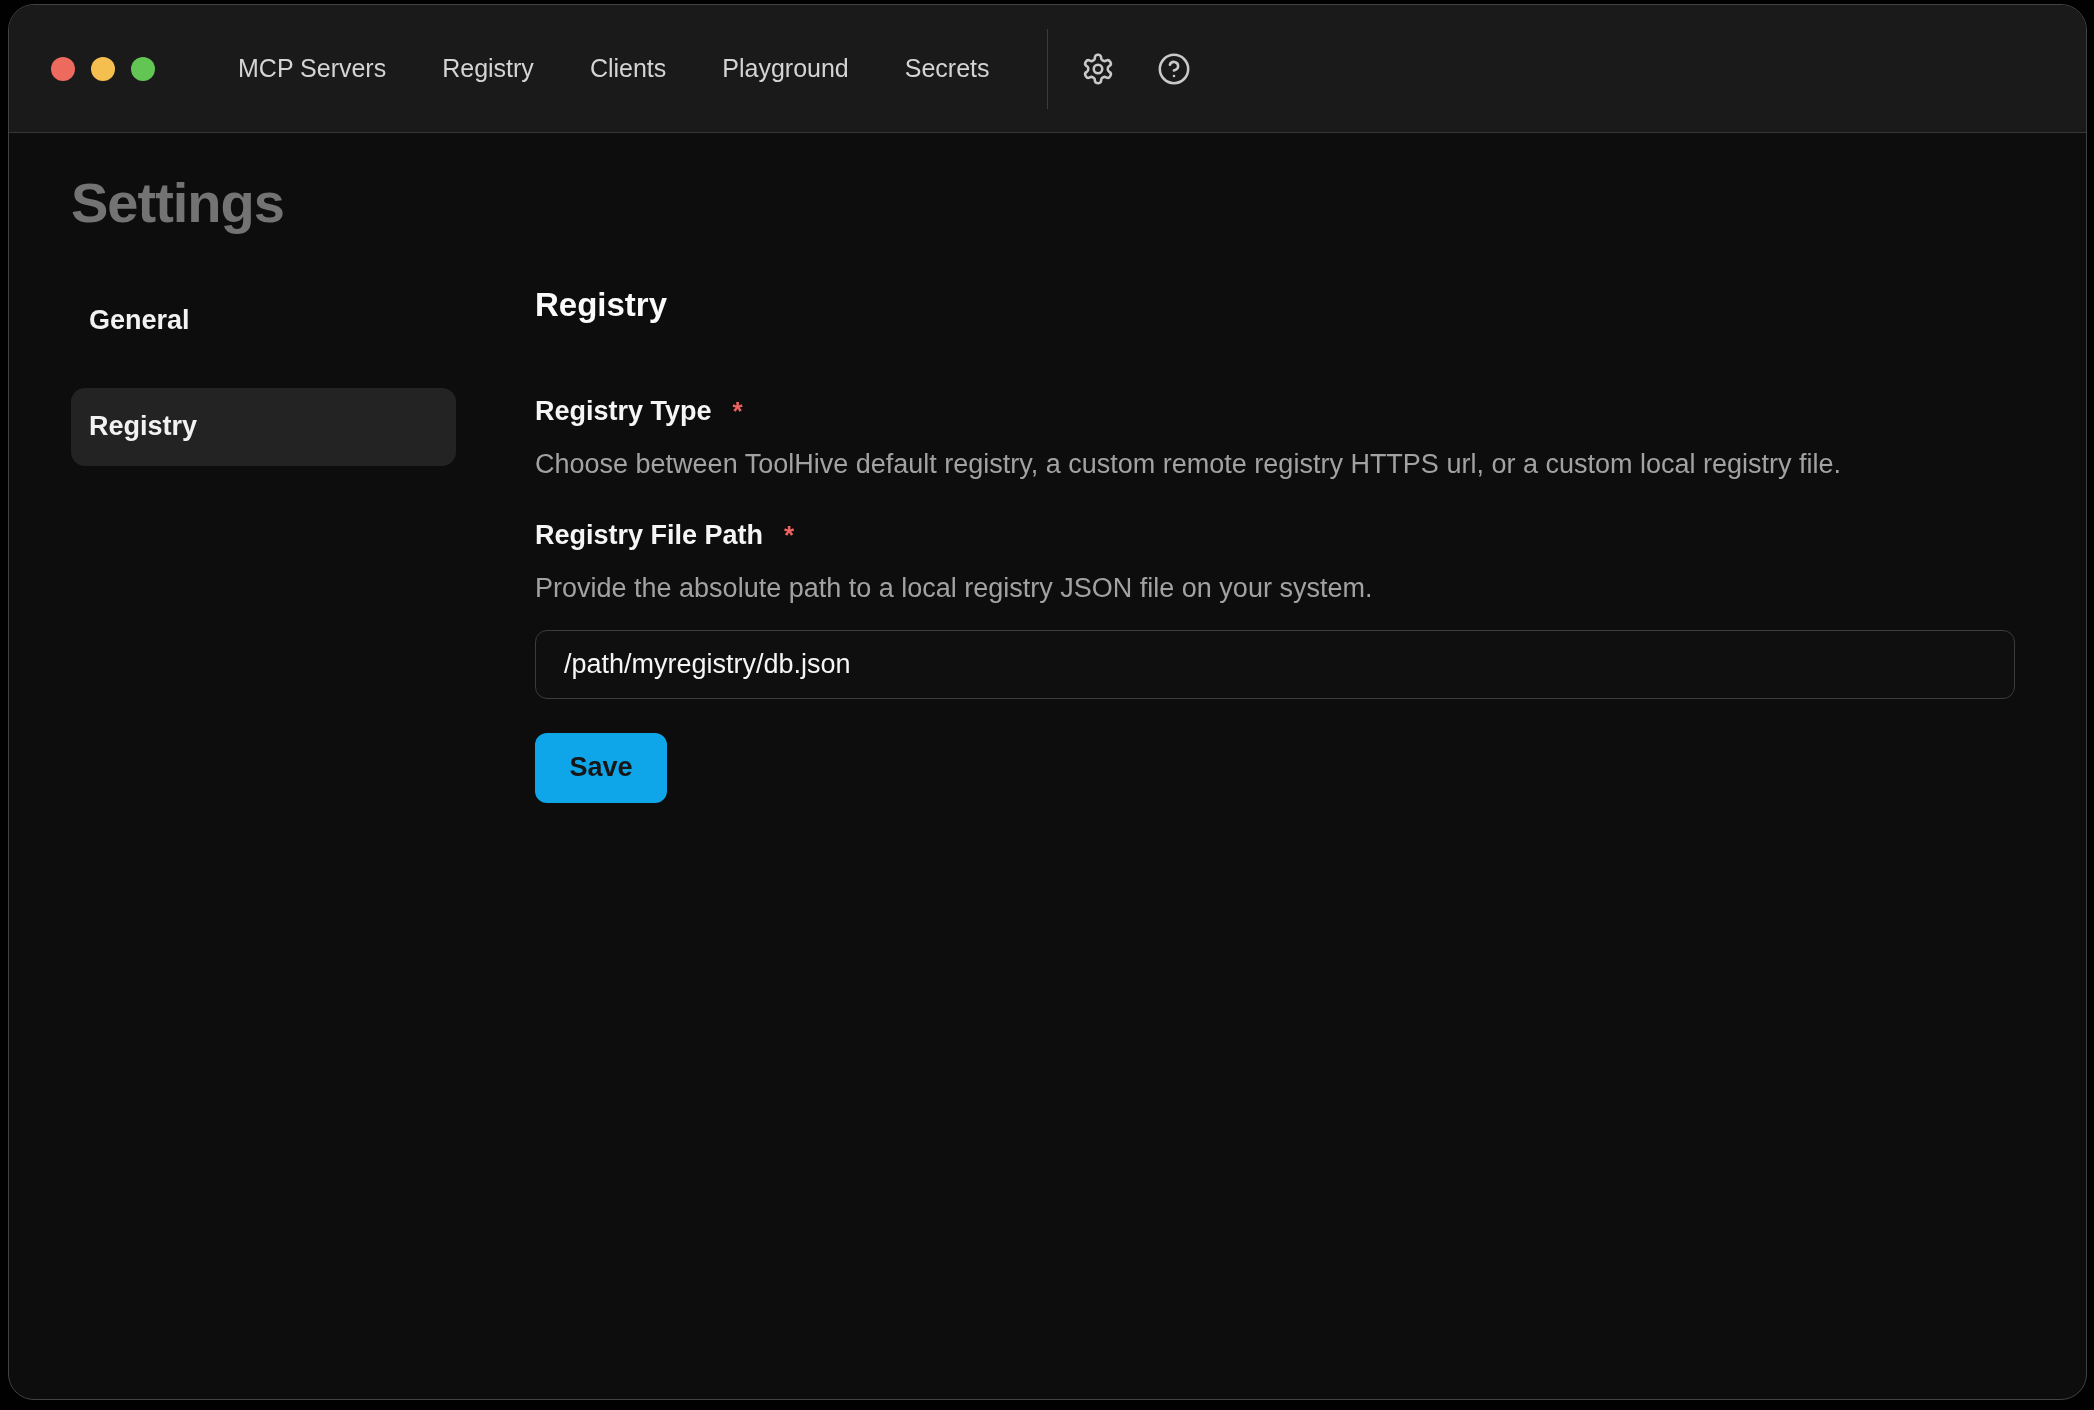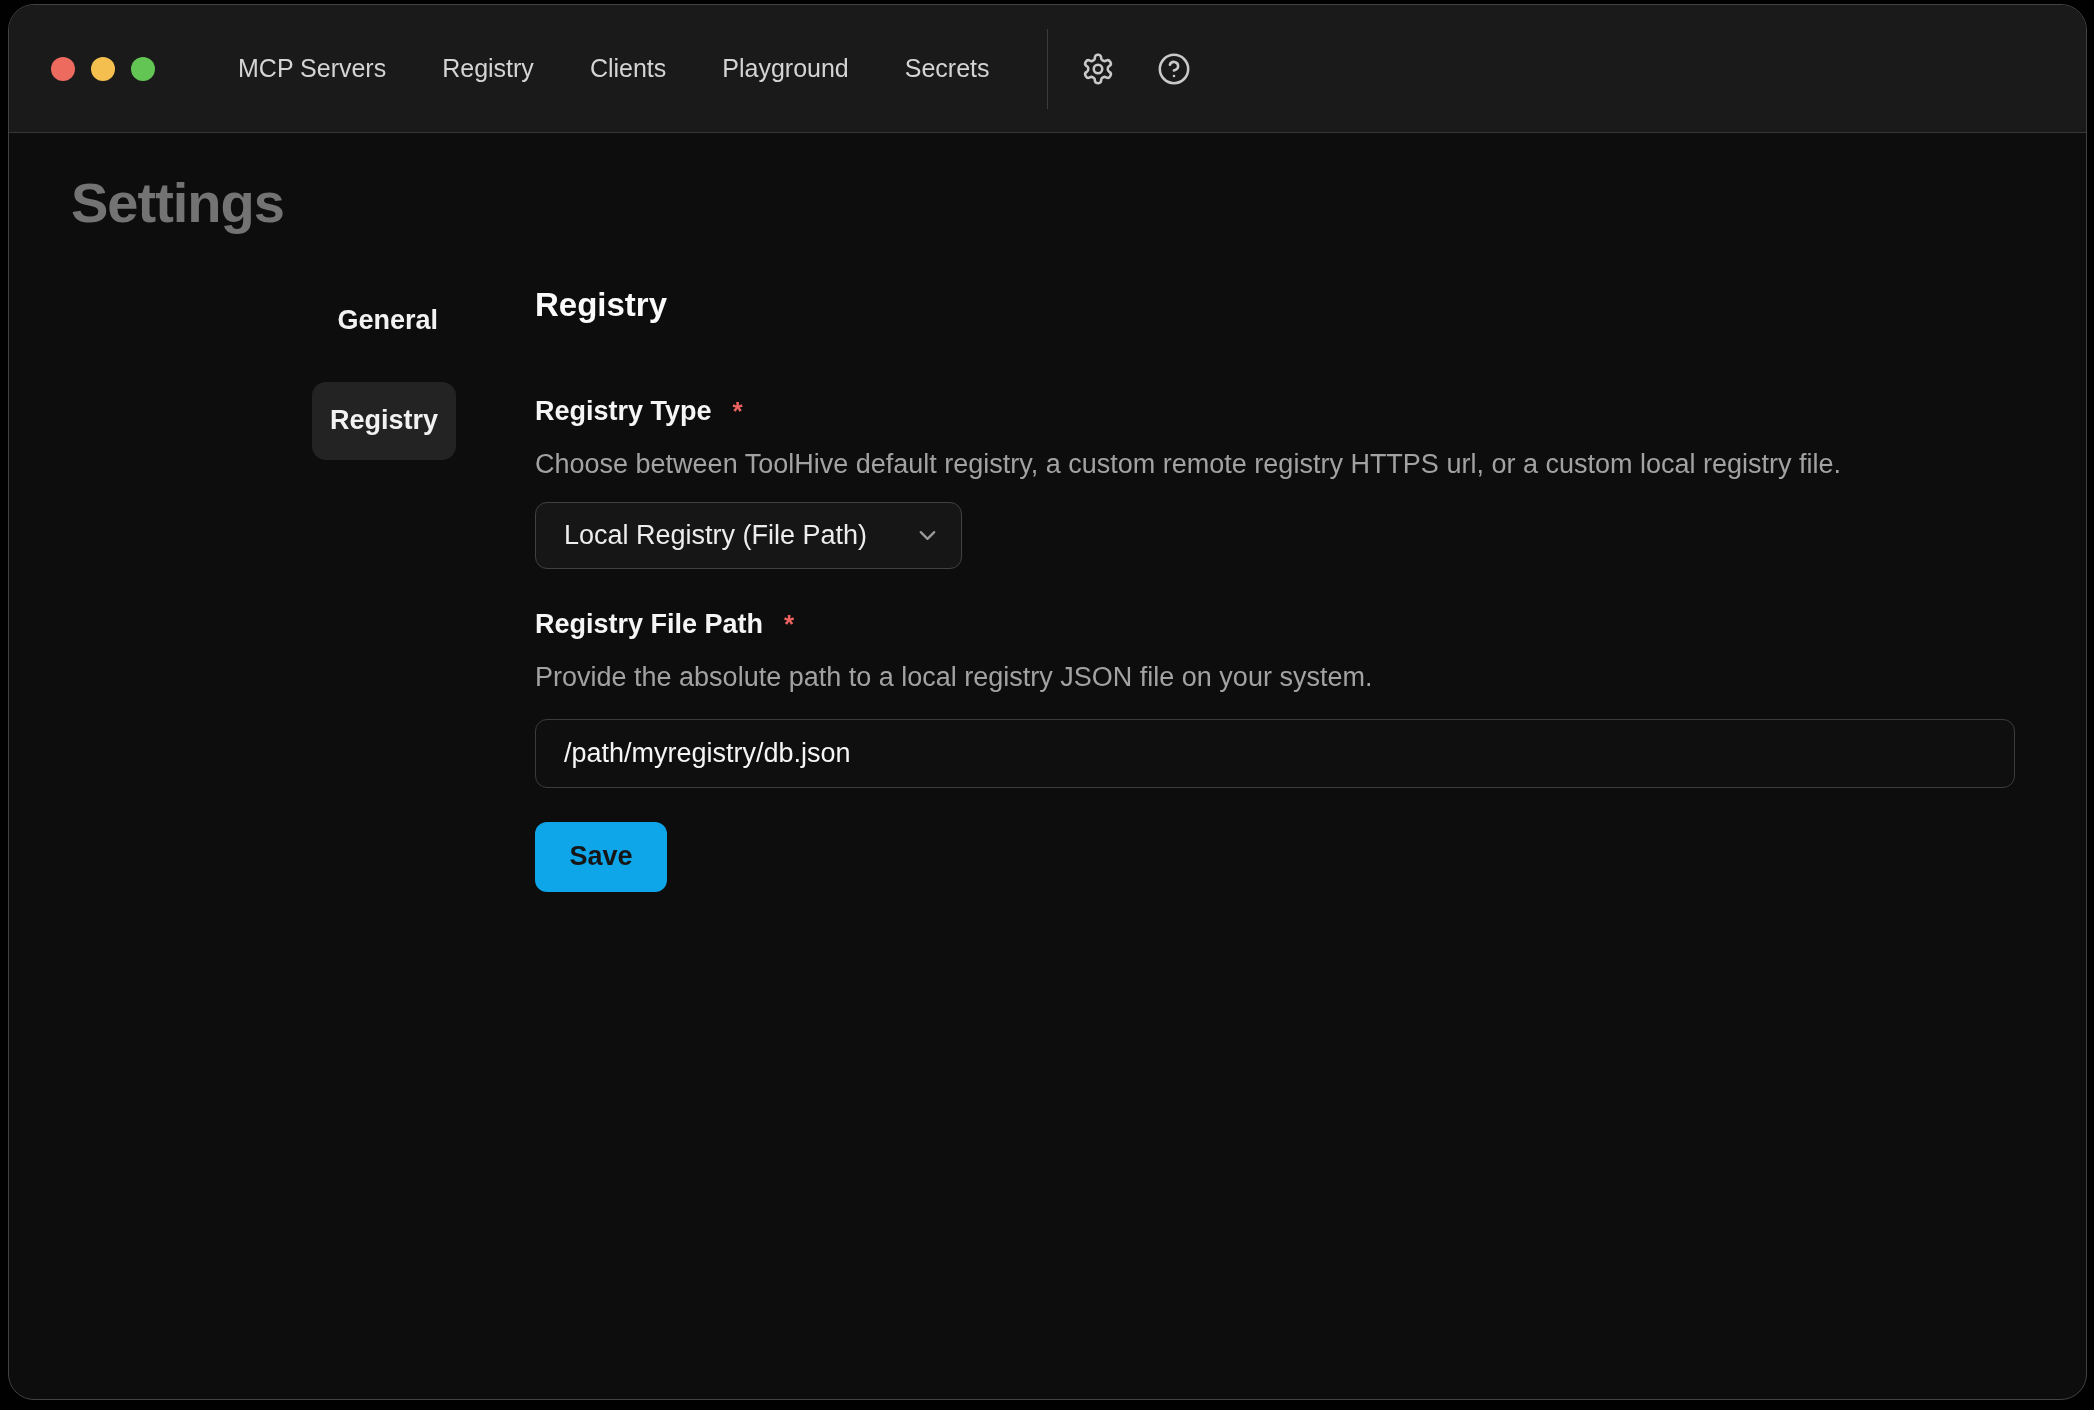--- a/index.html
+++ b/index.html
@@ -39,21 +39,21 @@
   .header-icons { display: flex; gap: 42px; align-items: center; }
   .icon-btn { width: 34px; height: 34px; color: #c9c9c9; cursor: pointer; display: block; }
   .icon-btn svg { width: 100%; height: 100%; display: block; }
   
   .content { padding: 39px 0 0 62px; }
   .page-title {
     font-size: 56px; font-weight: 800; color: #737373; letter-spacing: -1px;
     line-height: 1.1;
   }
   .body-row { display: flex; margin-top: 48px; align-items: flex-start; }
-  .sidebar { width: 385px; flex-shrink: 0; display: flex; flex-direction: column; gap: 22px; align-items: flex-end; }
+  .sidebar { width: 385px; flex-shrink: 0; display: flex; flex-direction: column; gap: 28px; }
   .side-item {
     height: 78px; border-radius: 14px;
     display: flex; align-items: center;
     padding: 0 18px;
     font-size: 27px; font-weight: 600; color: #f2f2f2;
     cursor: pointer;
   }
   .side-item.active { background: #232323; }
   .main { margin-left: 79px; flex: 1; padding-top: 4px; }
   .section-title { font-size: 33px; font-weight: 700; color: #fafafa; }
@@ -147,28 +147,20 @@
 
       <div class="main">
         <h2 class="section-title">Registry</h2>
 
         <div class="field-label first">
           <span>Registry Type</span>
           <span class="required">*</span>
         </div>
         <div class="field-desc">Choose between ToolHive default registry, a custom remote registry HTTPS url, or a custom local registry file.</div>
 
-        <div class="select-control">
-          <span>Local Registry (File Path)</span>
-          <span class="chevron">
-            <svg viewBox="0 0 24 24" fill="none" stroke="currentColor" stroke-width="2" stroke-linecap="round" stroke-linejoin="round">
-              <path d="m6 9 6 6 6-6"></path>
-            </svg>
-          </span>
-        </div>
 
         <div class="field-label second">
           <span>Registry File Path</span>
           <span class="required">*</span>
         </div>
         <div class="field-desc">Provide the absolute path to a local registry JSON file on your system.</div>
 
         <input class="text-input" type="text" value="/path/myregistry/db.json" style="">
 
         <button class="save-btn">Save</button>

